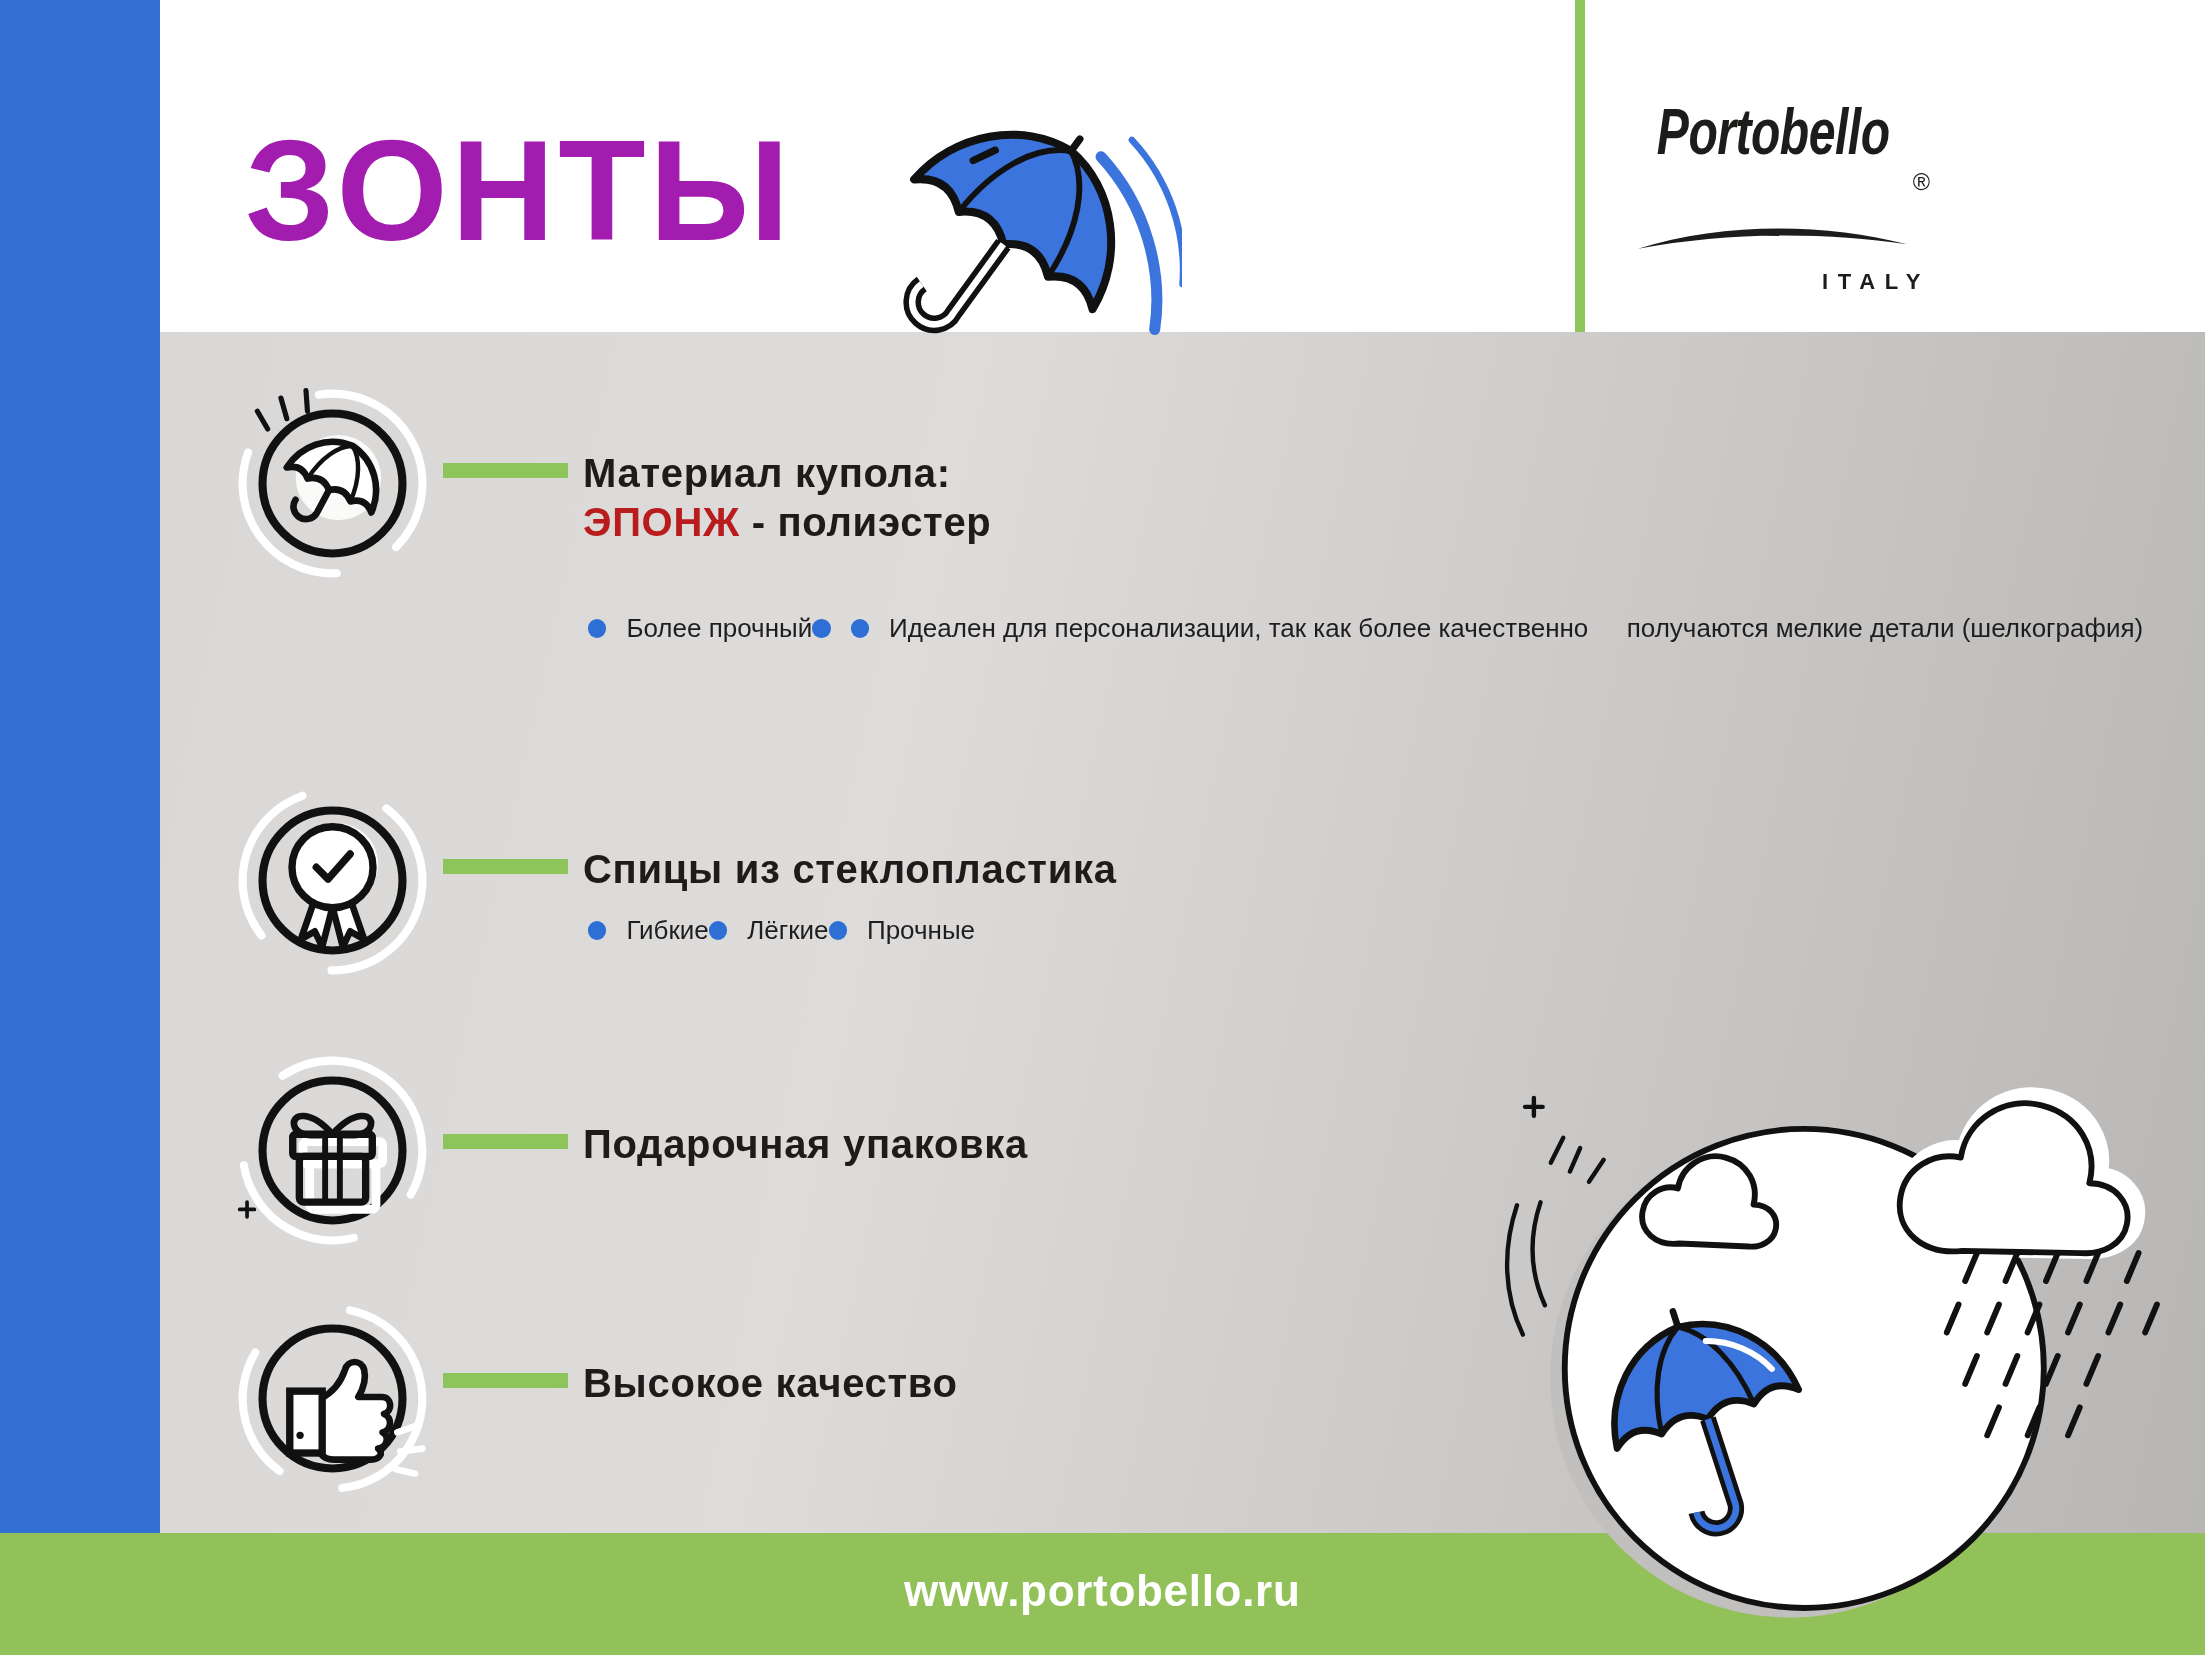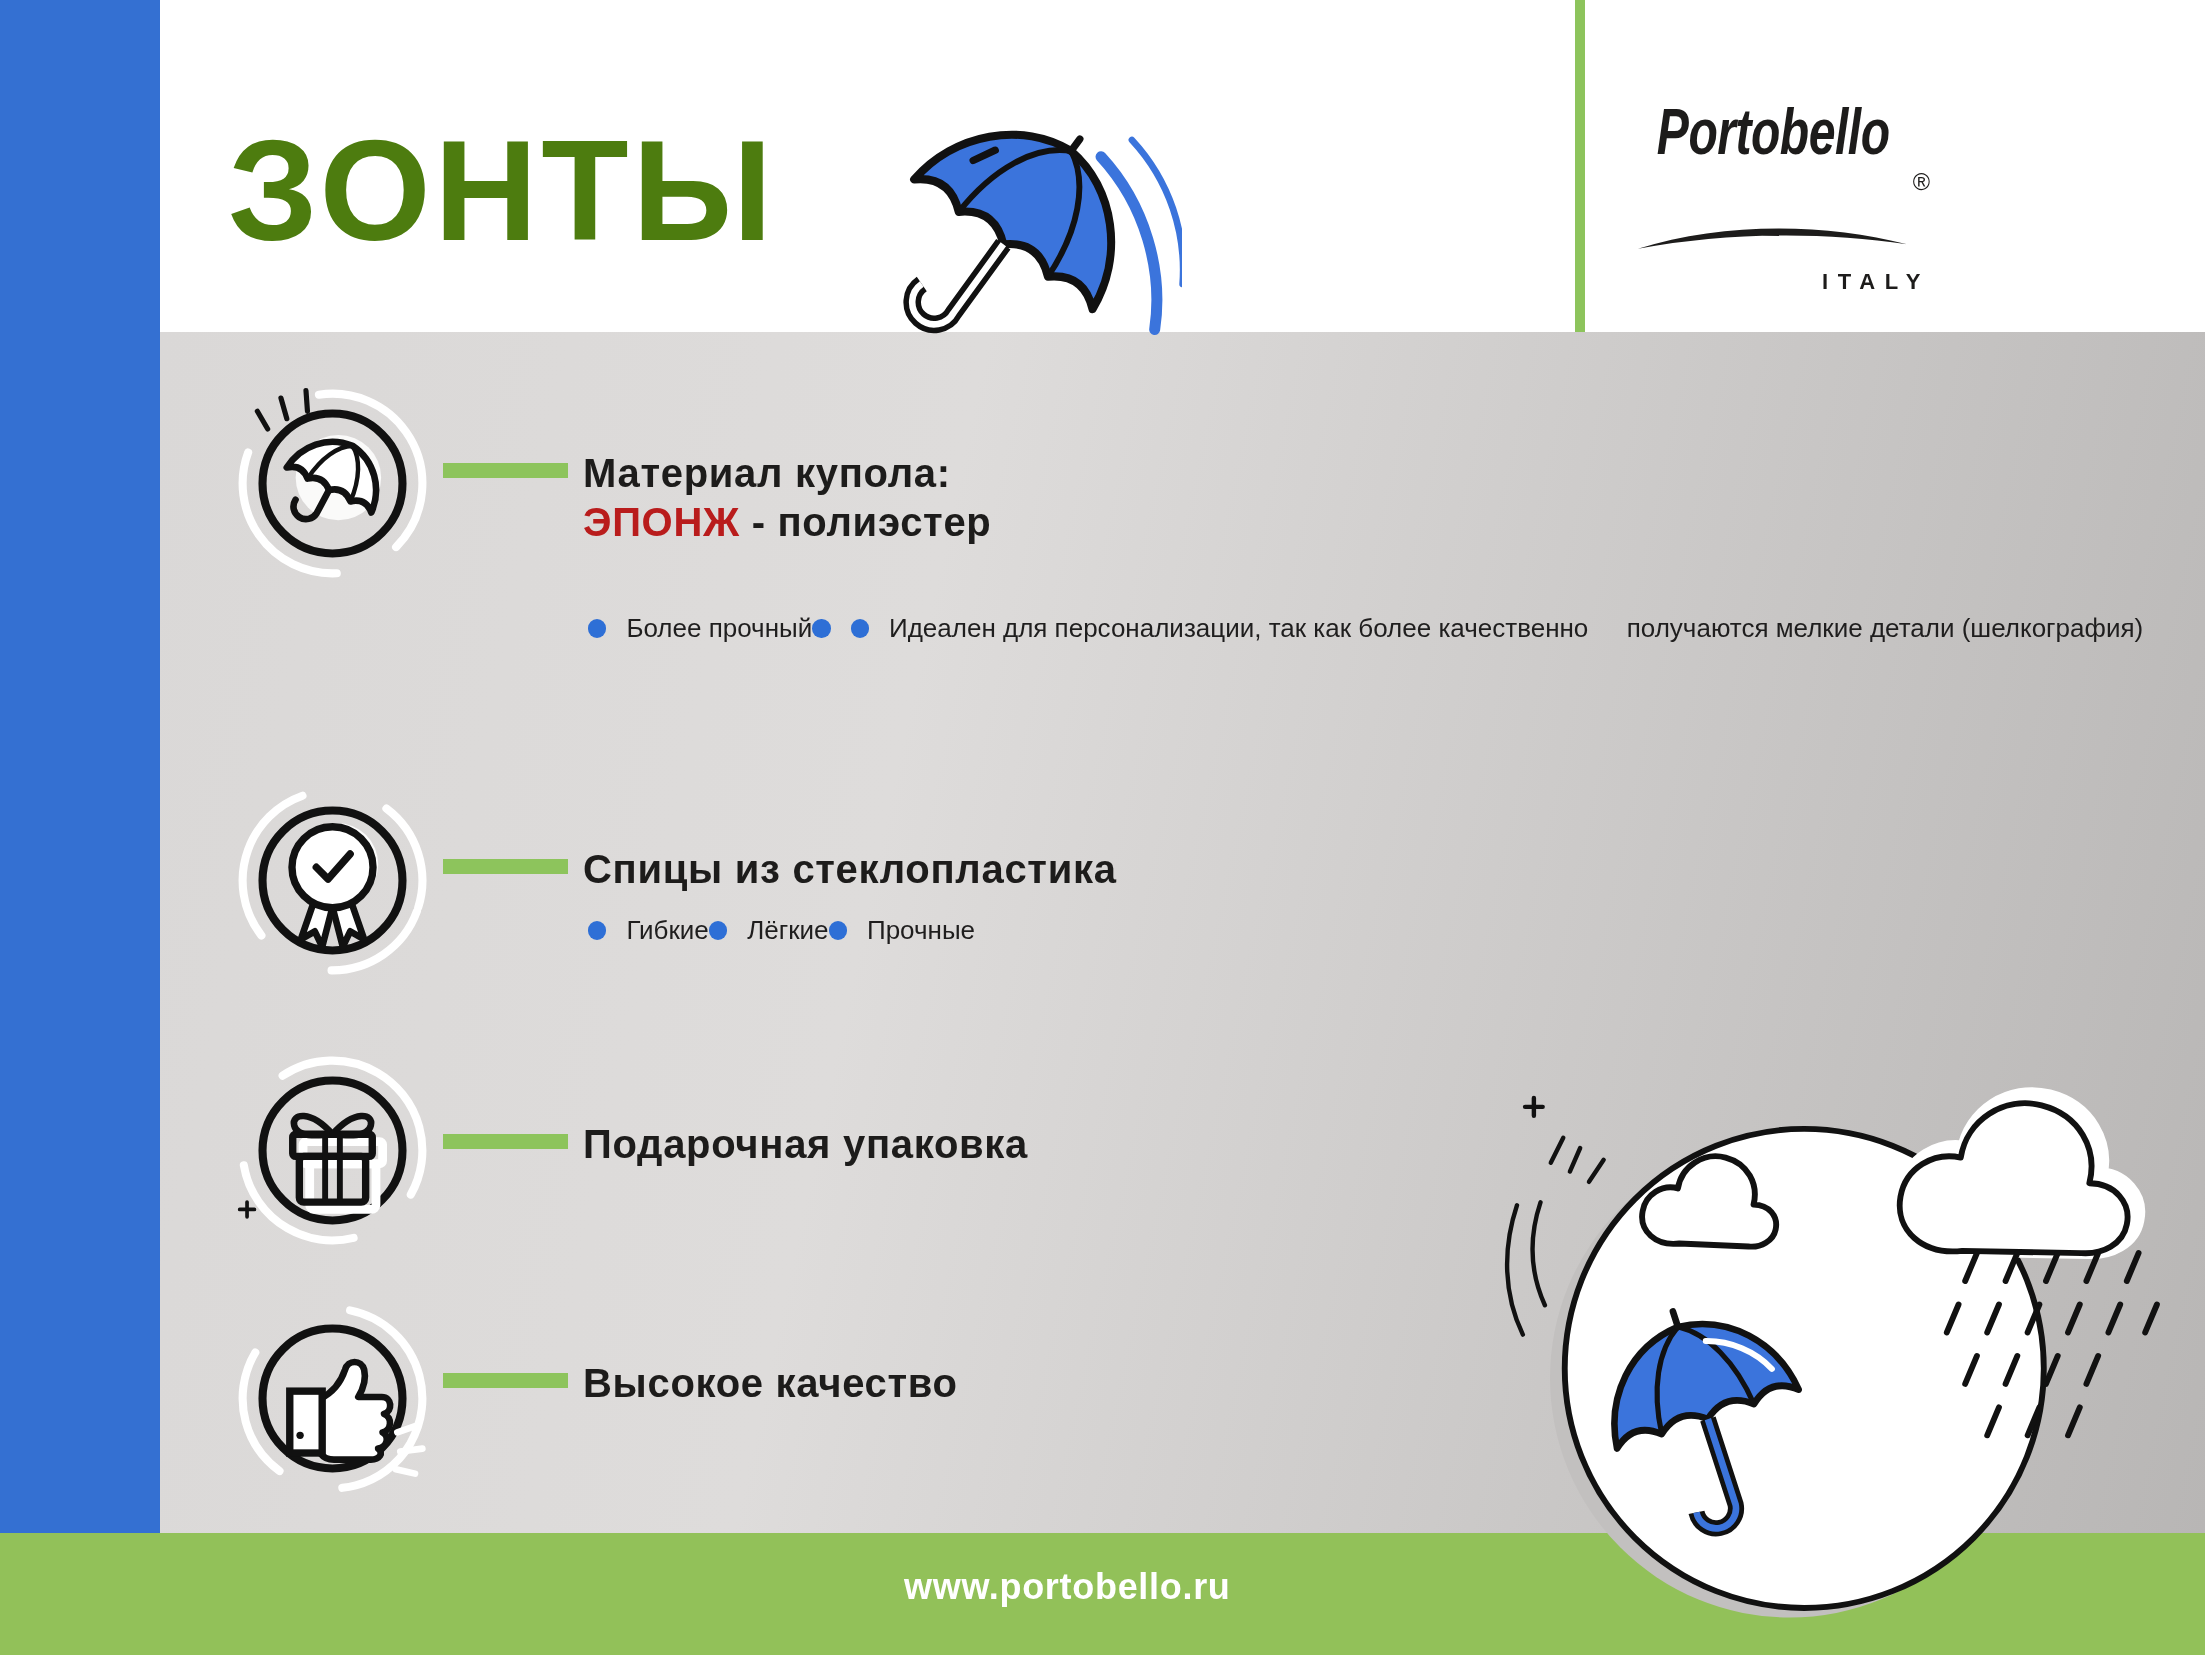--- a/index.html
+++ b/index.html
@@ -11,26 +11,26 @@
   .abs{position:absolute;}
   
   .blue-bar{left:0;top:0;width:160px;height:1533px;background:#3470d2;}
   .gray-area{
     left:160px;top:332px;width:2045px;height:1201px;
     background:linear-gradient(102deg,#dad8d7 0%,#dedcdb 36%,#cbc9c8 68%,#b8b6b5 100%);
   }
   .green-stripe{left:1575px;top:0;width:9.6px;height:332px;background:#8dc45c;}
   .footer{left:0;top:1533px;width:2205px;height:122px;background:#92c159;}
   .footer-url{
-    left:904px;top:1566px;font-size:36px;font-weight:bold;color:#ffffff;
+    left:904px;top:1566px;font-size:44px;font-weight:bold;color:#ffffff;
     letter-spacing:0.7px;white-space:nowrap;
   }
   
   .page-title{
-    left:228px;top:119px;font-size:143px;font-weight:bold;color:#4d7c0f;
+    left:245px;top:119px;font-size:143px;font-weight:bold;color:#a21caf;
     letter-spacing:3.7px;line-height:1;white-space:nowrap;
   }
   .title-umbrella{left:829px;top:87px;}
   .logo-block{left:1614px;top:94px;width:316px;text-align:right;color:#1d1c1b;}
   .logo-brand{
     font-size:65px;font-weight:bold;font-style:italic;white-space:nowrap;
     display:inline-block;transform:scaleX(.74);transform-origin:center;
     letter-spacing:-0.7px;
   }
   .logo-reg{font-size:23.5px;font-style:normal;vertical-align:32px;margin-left:2.9px;}

